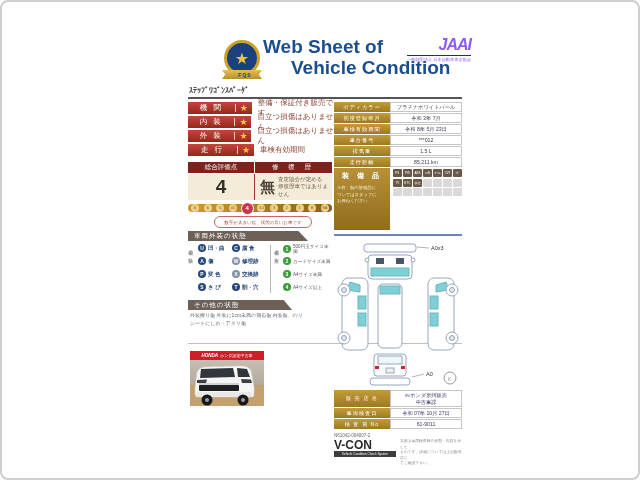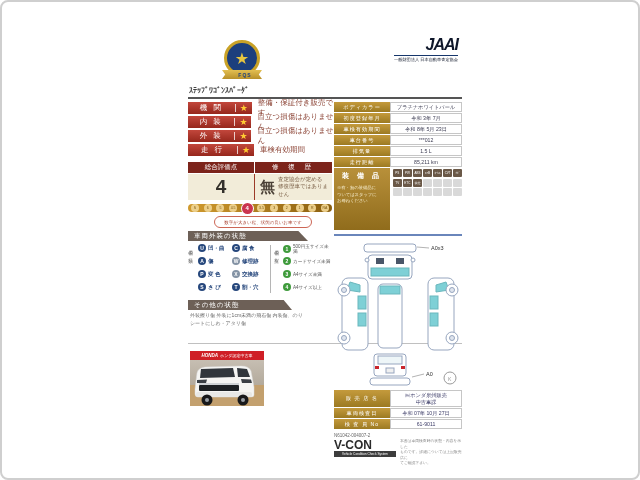--- a/index.html
+++ b/index.html
@@ -10,21 +10,21 @@
 
   
   .logo{left:220px;top:38px;width:40px;height:42px;}
   .logo .ring{width:30px;height:30px;border-radius:50%;background:#1c3f7d;border:3px solid #c9a227;
     display:flex;align-items:center;justify-content:center;color:#e8c63f;font-size:16px;margin-left:2px;}
   .logo .ribbon{margin-top:-6px;width:40px;height:9px;background:linear-gradient(#e3bf52,#b8902a);
     color:#1c3f7d;font-size:5px;font-weight:bold;display:flex;align-items:center;justify-content:center;
     clip-path:polygon(0 0,100% 0,92% 50%,100% 100%,0 100%,8% 50%);}
   .title{left:261px;top:34px;color:#1c4e8e;font-weight:bold;line-height:21px;font-size:19px;letter-spacing:0;}
   .title .l2{margin-left:28px;}
-  .jaai{left:392px;top:34px;width:64px;text-align:right;color:#0f172a;}
+  .jaai{left:405px;top:34px;width:64px;text-align:right;color:#8b5cf6;}
   .jaai .word{font-size:16px;font-weight:900;font-style:italic;letter-spacing:-1px;}
   .jaai .sub{font-size:4.2px;border-top:1px solid #16366b;padding-top:1px;margin-top:1px;}
   .model{left:187px;top:84px;font-size:8px;font-weight:bold;color:#444;}
   .hrule{left:186px;top:95px;width:274px;height:2px;background:#555;}
 
   
   .ratings{left:186px;top:100px;width:150px;}
   .r-row{display:flex;align-items:center;height:12px;margin-bottom:2px;}
   .r-bar{width:66px;height:12px;display:flex;align-items:center;
     background:linear-gradient(#c2473c,#96271c);color:#fff;font-size:7.5px;}
@@ -117,20 +117,24 @@
   .disclaimer{left:398px;top:437px;width:62px;font-size:3.8px;color:#888;line-height:1.45;}
 </style>
 </head>
 <body>
 
 <div id="canvas">
 
   <div class="abs logo">
     <div class="ring">★</div>
     <div class="ribbon">FQS</div>
+  </div>
+  <div class="abs title">
+    <div>Web Sheet of</div>
+    <div class="l2">Vehicle Condition</div>
   </div>
   <div class="abs jaai">
     <div class="word">JAAI</div>
     <div class="sub">一般財団法人 日本自動車査定協会</div>
   </div>
   <div class="abs model">ｽﾃｯﾌﾟﾜｺﾞﾝｽﾊﾟｰﾀﾞ</div>
   <div class="abs hrule"></div>
 
   <div class="abs ratings">
     <div class="r-row">

